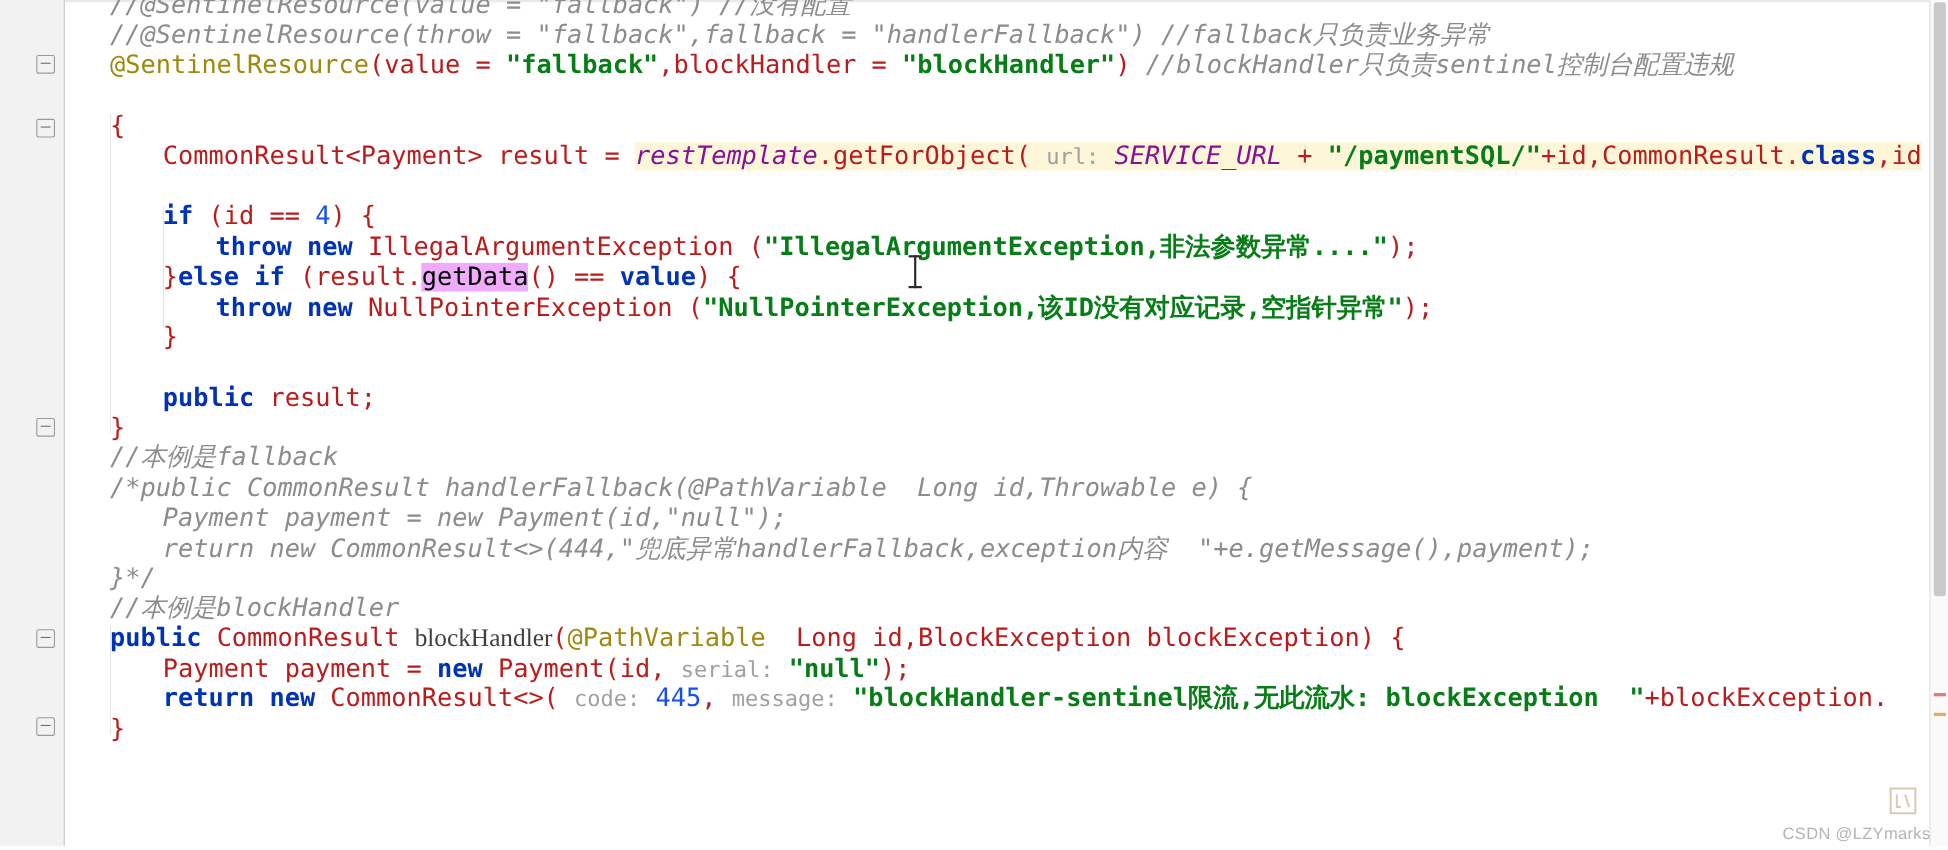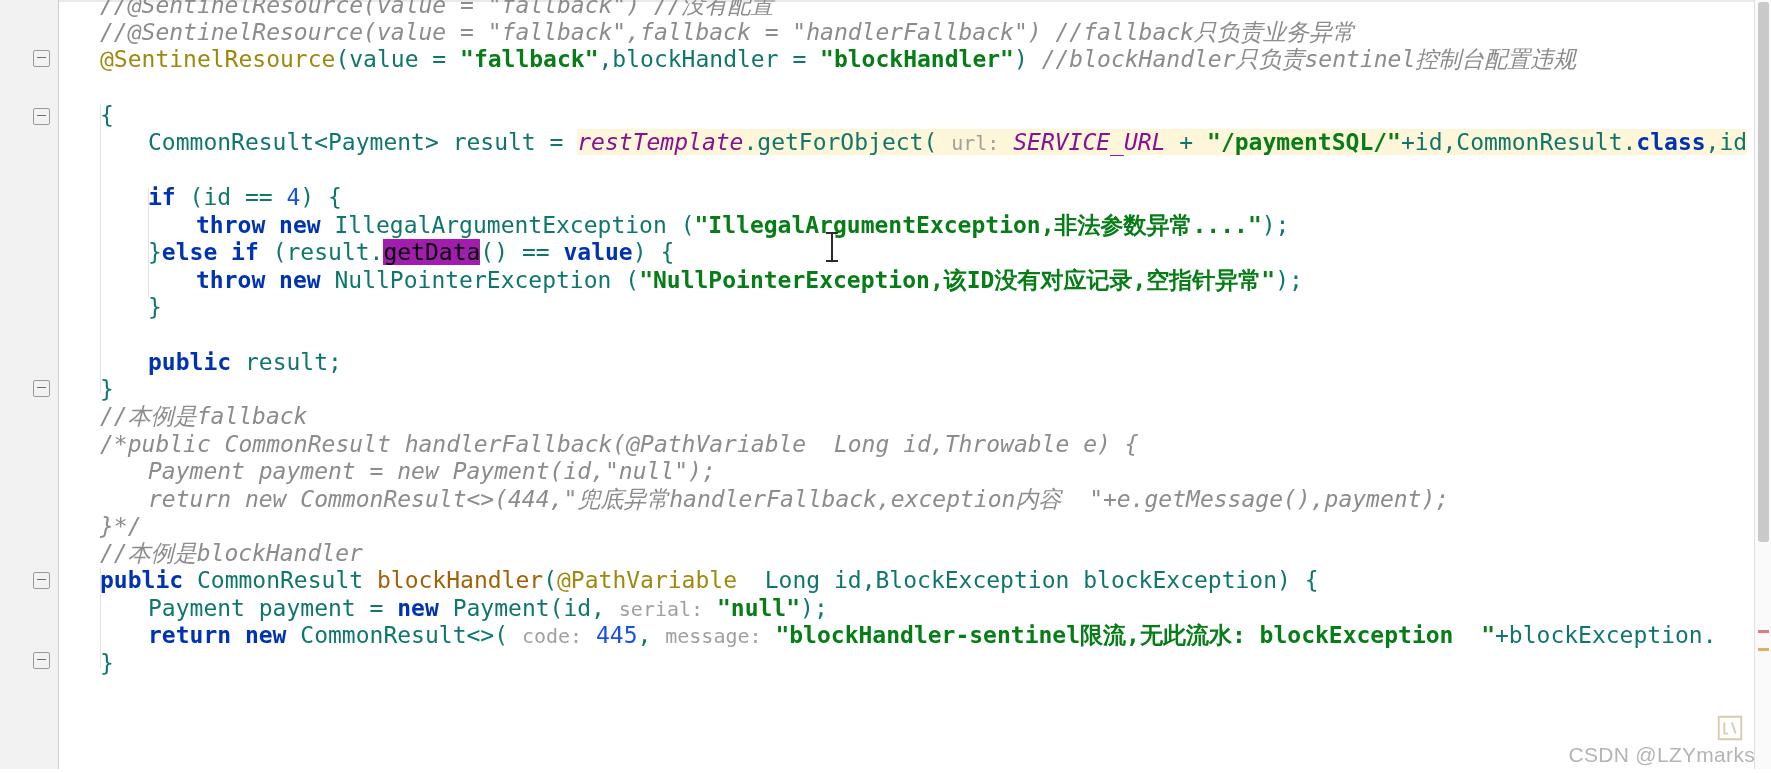--- a/index.html
+++ b/index.html
@@ -20,45 +20,45 @@
 
   
   .indent{position:absolute;width:1px;background:#e4e4e4;}
 
   
   .code{position:absolute;left:60px;top:0;width:1711px;height:773px;white-space:pre;}
   .line{position:absolute;left:0;height:28px;line-height:28px;font-size:23px;letter-spacing:0px;}
 
   
   .kw{color:#0033b3;font-weight:bold;}
-  .plain{color:#0f766e;}
+  .plain{color:#b91c1c;}
   .str{color:#067d17;font-weight:bold;}
   .cmt{color:#8c8c8c;font-style:italic;}
   .anno{color:#9e880d;}
   .num{color:#1750eb;}
   .field{color:#871094;font-weight:normal;font-style:italic;}
   .hint{color:#a0a0a0;font-size:20px;}
-  .greyid{color:#a16207;}
+  .greyid{color:#404040;font-family:Liberation Serif, serif;}
   .hl{background:#fdf6d8;}
-  .hl2{background:#a21caf;}
+  .hl2{background:#f0abfc;}
   .ibeam{position:absolute;width:12px;height:30px;}
   .ibeam:before{content:"";position:absolute;left:5px;top:0;width:2px;height:30px;background:#2b2b2b;}
   .ibeam:after{content:"";position:absolute;left:0;top:0;width:12px;height:2px;background:#2b2b2b;box-shadow:0 28px 0 0 #2b2b2b;}
 
   
   .rightbar{position:absolute;right:0;top:0;width:16px;height:773px;background:#fafafa;border-left:1px solid #e0e0e0;}
   .stripe{position:absolute;right:2px;width:11px;height:3px;}
   .thumb{position:absolute;right:2px;width:11px;background:#c9c9c9;border-radius:3px;}
 
   
   .edge-top{position:absolute;left:0;top:0;width:1771px;height:2px;background:#e9e9e9;}
   .edge-bottom{position:absolute;left:0;bottom:0;width:1771px;height:4px;background:#ffffff;}
 
   
-  .watermark{position:absolute;right:16px;bottom:6px;font-family:"Liberation Sans",sans-serif;font-size:21px;color:#b4b4b4;letter-spacing:0.3px;}
+  .watermark{position:absolute;right:16px;bottom:6px;font-family:"Liberation Sans",sans-serif;font-size:15px;color:#b4b4b4;letter-spacing:0.3px;}
 
   
   .logo{position:absolute;right:26px;bottom:30px;width:30px;height:30px;opacity:.55;}
 </style>
 </head>
 <body>
 
 <div class="editor">
 
   <div class="edge-top"></div>
@@ -74,21 +74,21 @@
   <div class="gutter-line"></div>
 
   <div class="indent" style="left:100px;top:104px;height:290px"></div>
   <div class="indent" style="left:148px;top:188px;height:110px"></div>
   <div class="indent" style="left:100px;top:568px;height:100px"></div>
 
   <div class="code">
 
     <div class="line" style="top:-9px;left:40px"><span class="cmt">//@SentinelResource(value = "fallback") //没有配置</span></div>
 
-    <div class="line" style="top:18px;left:40px"><span class="cmt">//@SentinelResource(value = "fallback",fallback = "handlerFallback") //fallback只负责业务异常</span></div>
+    <div class="line" style="top:18px;left:40px"><span class="cmt">//@SentinelResource(throw = "fallback",fallback = "handlerFallback") //fallback只负责业务异常</span></div>
 
     <div class="line" style="top:45px;left:40px"><span class="anno">@SentinelResource</span><span class="plain">(value = </span><span class="str">"fallback"</span><span class="plain">,blockHandler = </span><span class="str">"blockHandler"</span><span class="plain">) </span><span class="cmt">//blockHandler只负责sentinel控制台配置违规</span></div>
 
 
     <div class="line" style="top:101px;left:40px"><span class="plain">{</span></div>
 
     <div class="line" style="top:128px;left:88px"><span class="plain">CommonResult&lt;Payment&gt; result = </span><span class="hl"><span class="field">restTemplate</span><span class="plain">.getForObject( </span><span class="hint">url:</span><span class="plain"> </span><span class="field">SERVICE_URL</span><span class="plain"> + </span><span class="str">"/paymentSQL/"</span><span class="plain">+id,CommonResult.</span><span class="kw">class</span><span class="plain">,id</span></span></div>
 
     <div class="line" style="top:183px;left:88px"><span class="kw">if</span><span class="plain"> (id == </span><span class="num">4</span><span class="plain">) {</span></div>
 

